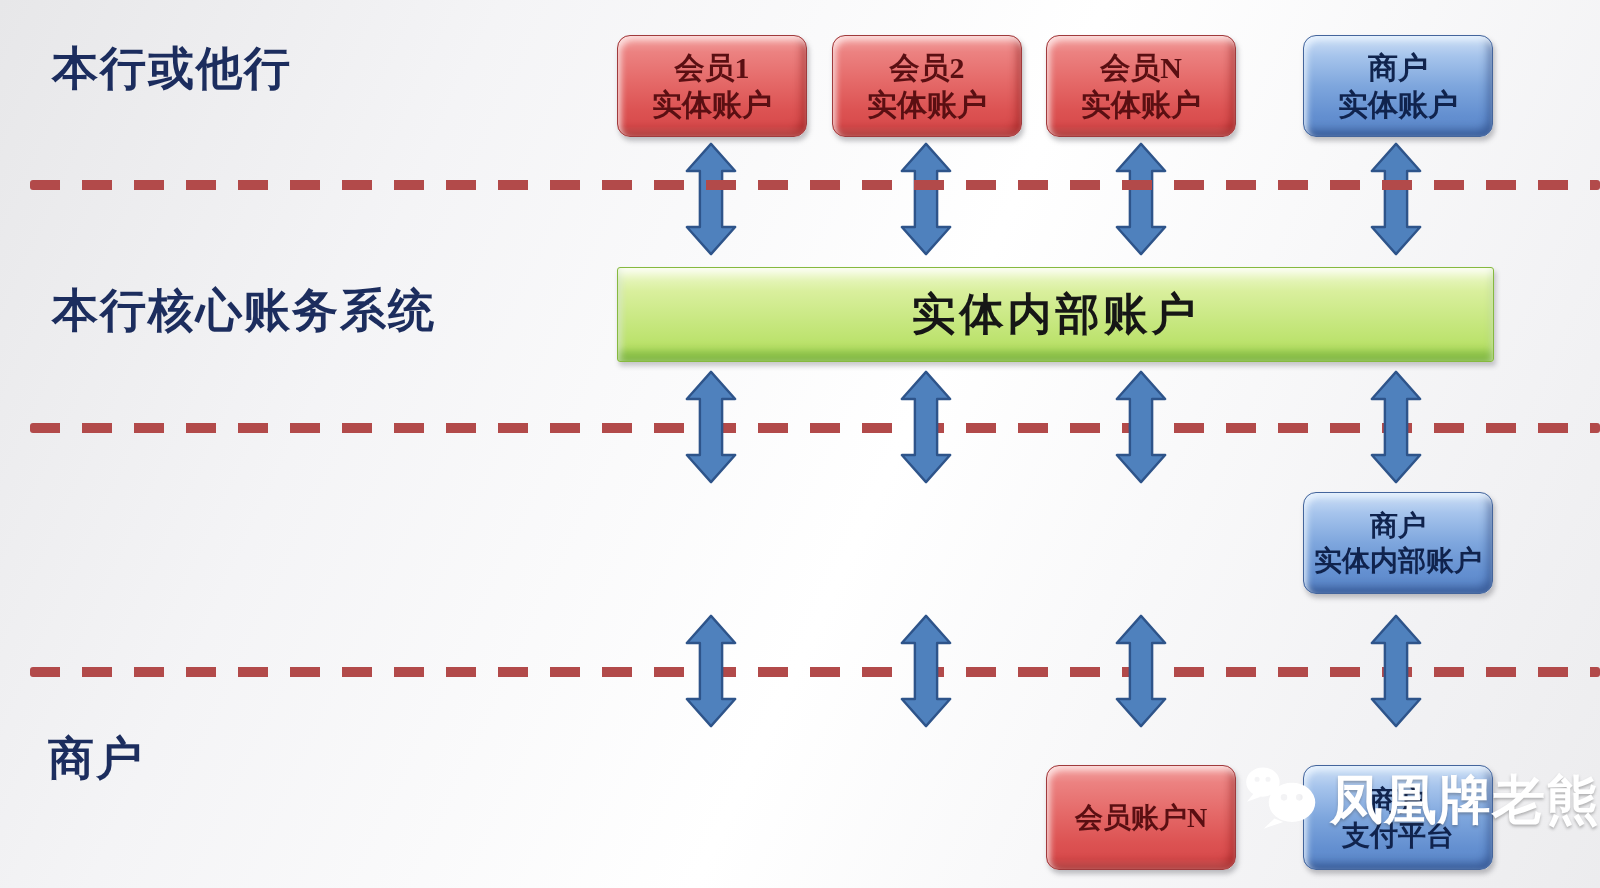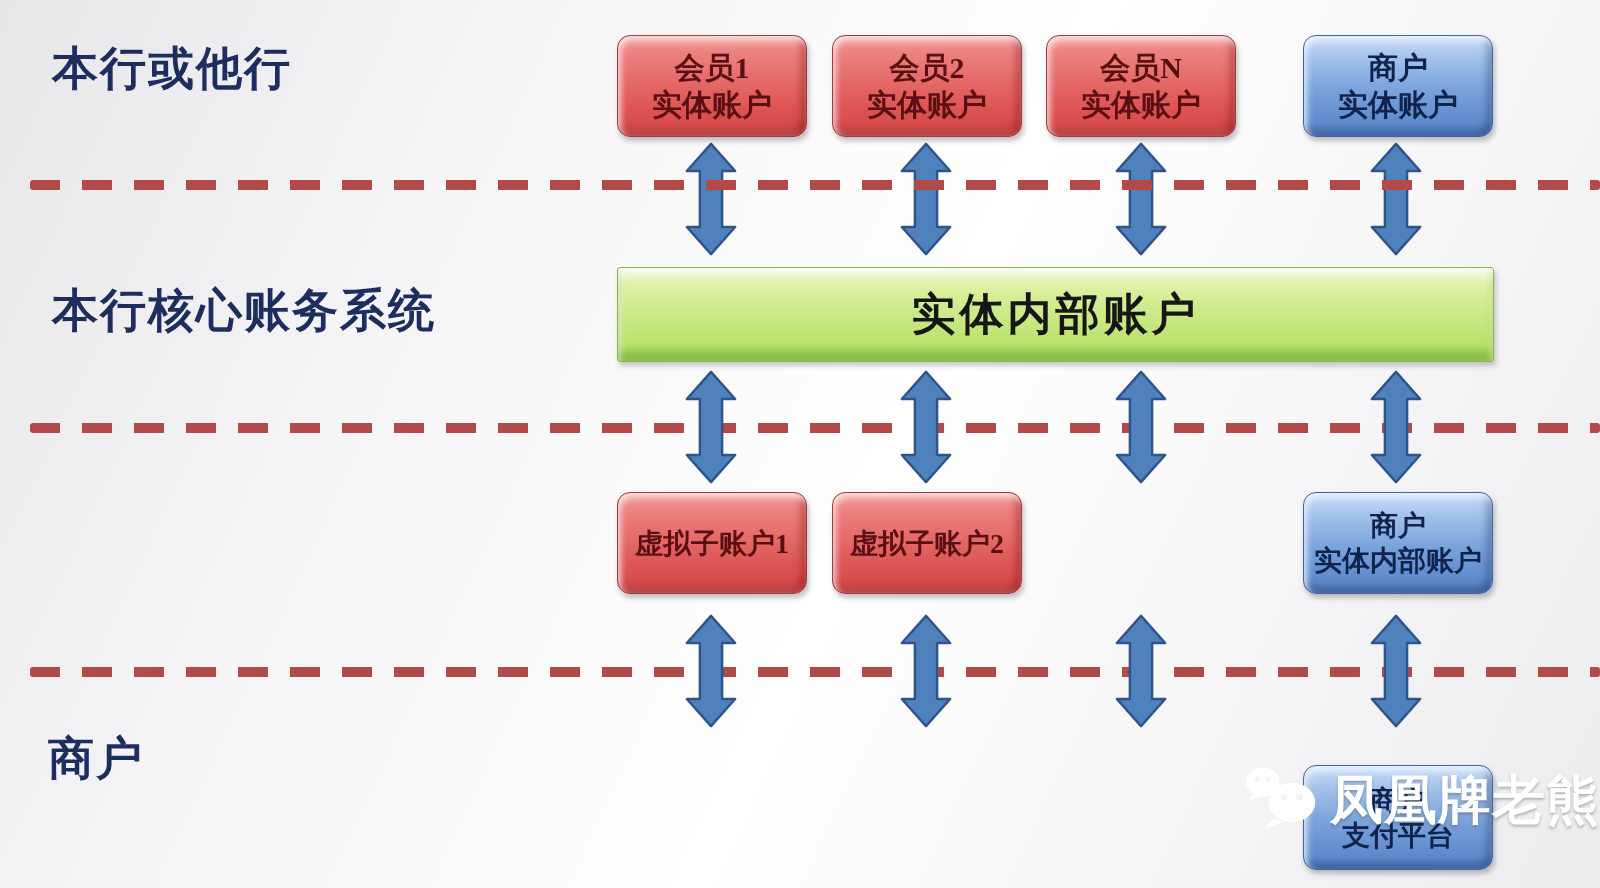--- a/index.html
+++ b/index.html
@@ -113,44 +113,41 @@
   <svg class="arrow" style="left:897px;top:368px">
       <use href="#dbl"></use>
     </svg>
   <svg class="arrow" style="left:1112px;top:368px">
       <use href="#dbl"></use>
     </svg>
   <svg class="arrow" style="left:1367px;top:368px">
       <use href="#dbl"></use>
     </svg>
 
-  <div class="box red fs28" style="left:617px;top:492px;height:100px">
-    <span class="l1">虚拟子账户1</span>
-  </div>
-  <div class="box red fs28" style="left:832px;top:492px;height:100px">
-    <span class="l1">虚拟子账户2</span>
-  </div>
   <div class="box blue fs28" style="left:1303px;top:492px;height:100px">
     <span class="l1">商户</span>
     <span class="l2">实体内部账户</span>
   </div>
 
   <svg class="arrow" style="left:682px;top:612px">
       <use href="#dbl"></use>
     </svg>
   <svg class="arrow" style="left:897px;top:612px">
       <use href="#dbl"></use>
     </svg>
   <svg class="arrow" style="left:1112px;top:612px">
       <use href="#dbl"></use>
     </svg>
   <svg class="arrow" style="left:1367px;top:612px">
       <use href="#dbl"></use>
     </svg>
 
+  <div class="box red fs28" style="left:1046px;top:765px;height:103px">
+    <span class="l1">会员账户N</span>
+  </div>
   <div class="box blue fs28" style="left:1303px;top:765px;height:103px">
     <span class="l1">商户</span>
     <span class="l2">支付平台</span>
   </div>
 
   <div class="watermark">
     <svg width="80" height="74" viewBox="0 0 110 100">
       <path fill="#ffffff" fill-rule="evenodd" d="M3 24 a23 20 0 1 0 46 0 a23 20 0 1 0 -46 0 Z
         M14.5 20 a3.5 3.5 0 1 0 7 0 a3.5 3.5 0 1 0 -7 0 Z
         M29.5 20 a3.5 3.5 0 1 0 7 0 a3.5 3.5 0 1 0 -7 0 Z"></path>

